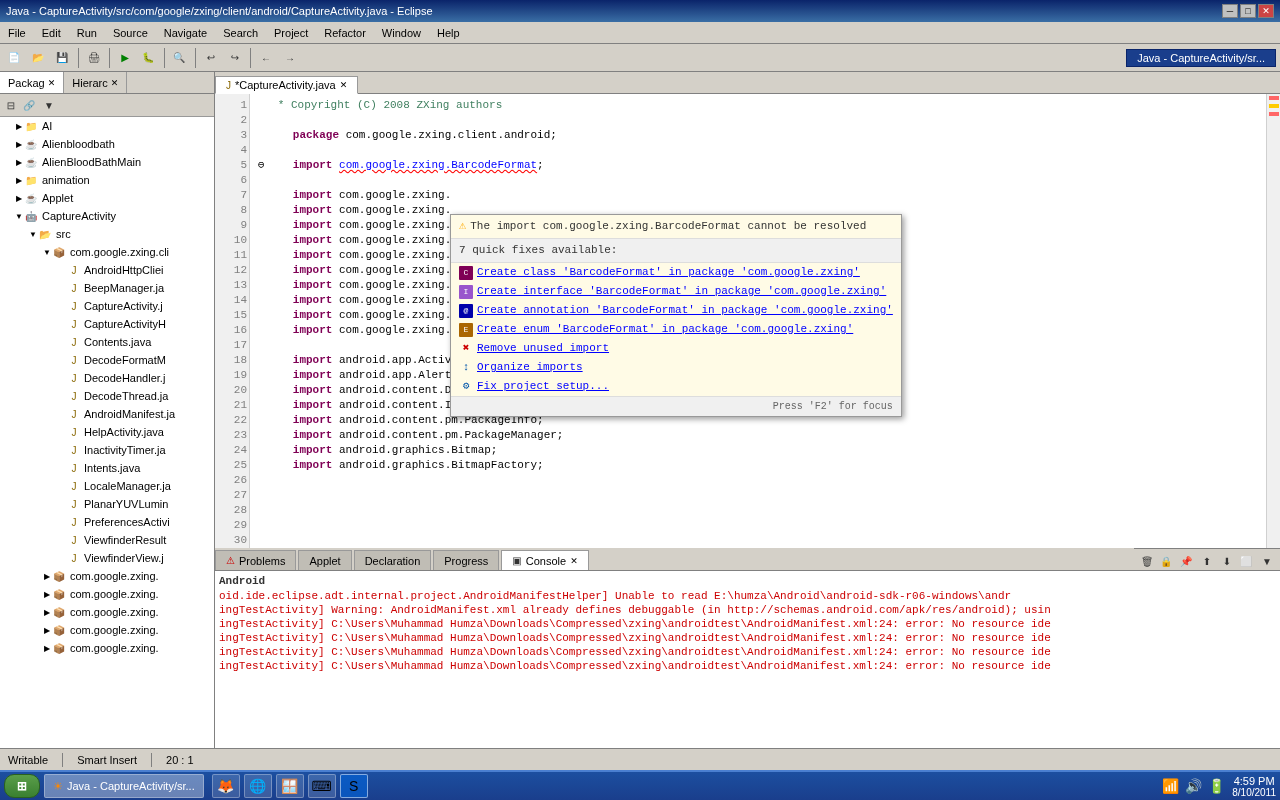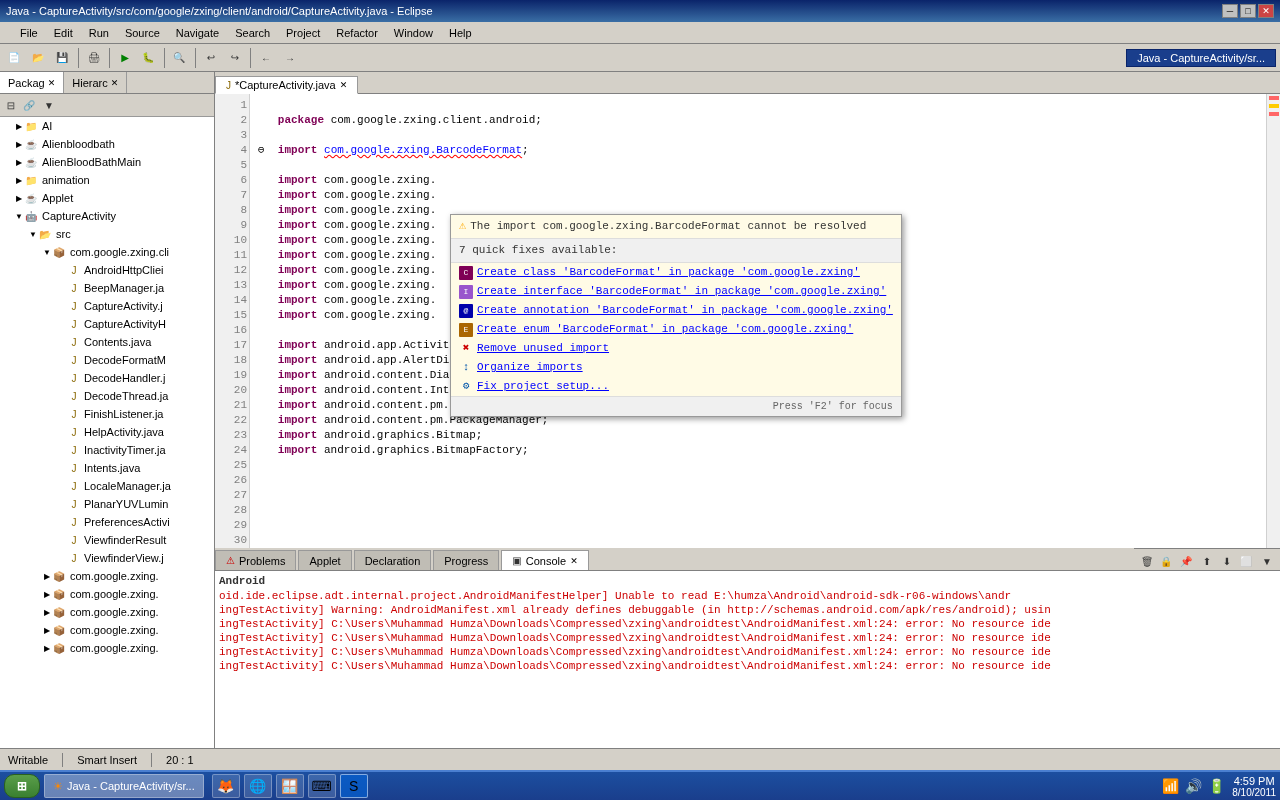--- a/index.html
+++ b/index.html
@@ -24,21 +24,21 @@
       border: 1px solid #808080; display: flex; align-items: center; justify-content: center;
       font-size: 9px; cursor: pointer; color: black;
     }
 
     
     .menu-bar {
       background: #d4d0c8;
       height: 22px;
       display: flex;
       align-items: center;
-      padding: 0 12px;
+      padding: 0 0;
       border-bottom: 1px solid #808080;
       font-size: 11px;
     }
     .menu-item {
       padding: 2px 8px;
       cursor: pointer;
     }
 
     
     .toolbar {
@@ -174,21 +174,21 @@
       flex: 1;
       font-family: 'Courier New', monospace;
       font-size: 11px;
       padding: 4px 8px;
       overflow: auto;
       line-height: 15px;
       color: #000;
       position: relative;
     }
     .code-line { white-space: pre; line-height: 15px; }
-    .kw { color: #7f0055; font-weight: bold; }
+    .kw { color: #7f0055; font-weight: bold; margin-left: 15px; }
     .cm { color: #3f7f5f; }
     .blue-link { color: #0000ff; text-decoration: underline; }
     .highlight-error { text-decoration: underline wavy red; text-align: center; }
 
     
     .quickfix-popup {
       position: absolute;
       top: 120px;
       left: 200px;
       background: #fffbe6;
@@ -495,21 +495,21 @@
         <span>DecodeHandler.j</span>
       </div>
       <div class="tree-item indent-4">
         <div class="tree-expander"> </div>
         <div class="tree-icon" style="color:#886600;">J</div>
         <span>DecodeThread.ja</span>
       </div>
       <div class="tree-item indent-4">
         <div class="tree-expander"> </div>
         <div class="tree-icon" style="color:#886600;">J</div>
-        <span>FinishListener.ja</span>
+        <span>AndroidManifest.ja</span>
       </div>
       <div class="tree-item indent-4">
         <div class="tree-expander"> </div>
         <div class="tree-icon" style="color:#886600;">J</div>
         <span>HelpActivity.java</span>
       </div>
       <div class="tree-item indent-4">
         <div class="tree-expander"> </div>
         <div class="tree-icon" style="color:#886600;">J</div>
         <span>InactivityTimer.ja</span>
@@ -608,20 +608,21 @@
         <div>24</div>
         <div>25</div>
         <div>26</div>
         <div>27</div>
         <div>28</div>
         <div>29</div>
         <div>30</div>
 
       </div>
       <div class="code-area">
+        <div class="code-line"><span class="cm">   * Copyright (C) 2008 ZXing authors</span></div>
         <div class="code-line"> </div>
         <div class="code-line">   <span class="kw">package</span> com.google.zxing.client.android;</div>
         <div class="code-line"> </div>
         <div class="code-line">⊖  <span class="kw">import</span> <span class="blue-link highlight-error">com.google.zxing.BarcodeFormat</span>;</div>
         <div class="code-line"> </div>
         <div class="code-line">   <span class="kw">import</span> com.google.zxing.</div>
         <div class="code-line">   <span class="kw">import</span> com.google.zxing.</div>
         <div class="code-line">   <span class="kw">import</span> com.google.zxing.</div>
         <div class="code-line">   <span class="kw">import</span> com.google.zxing.</div>
         <div class="code-line">   <span class="kw">import</span> com.google.zxing.</div>

